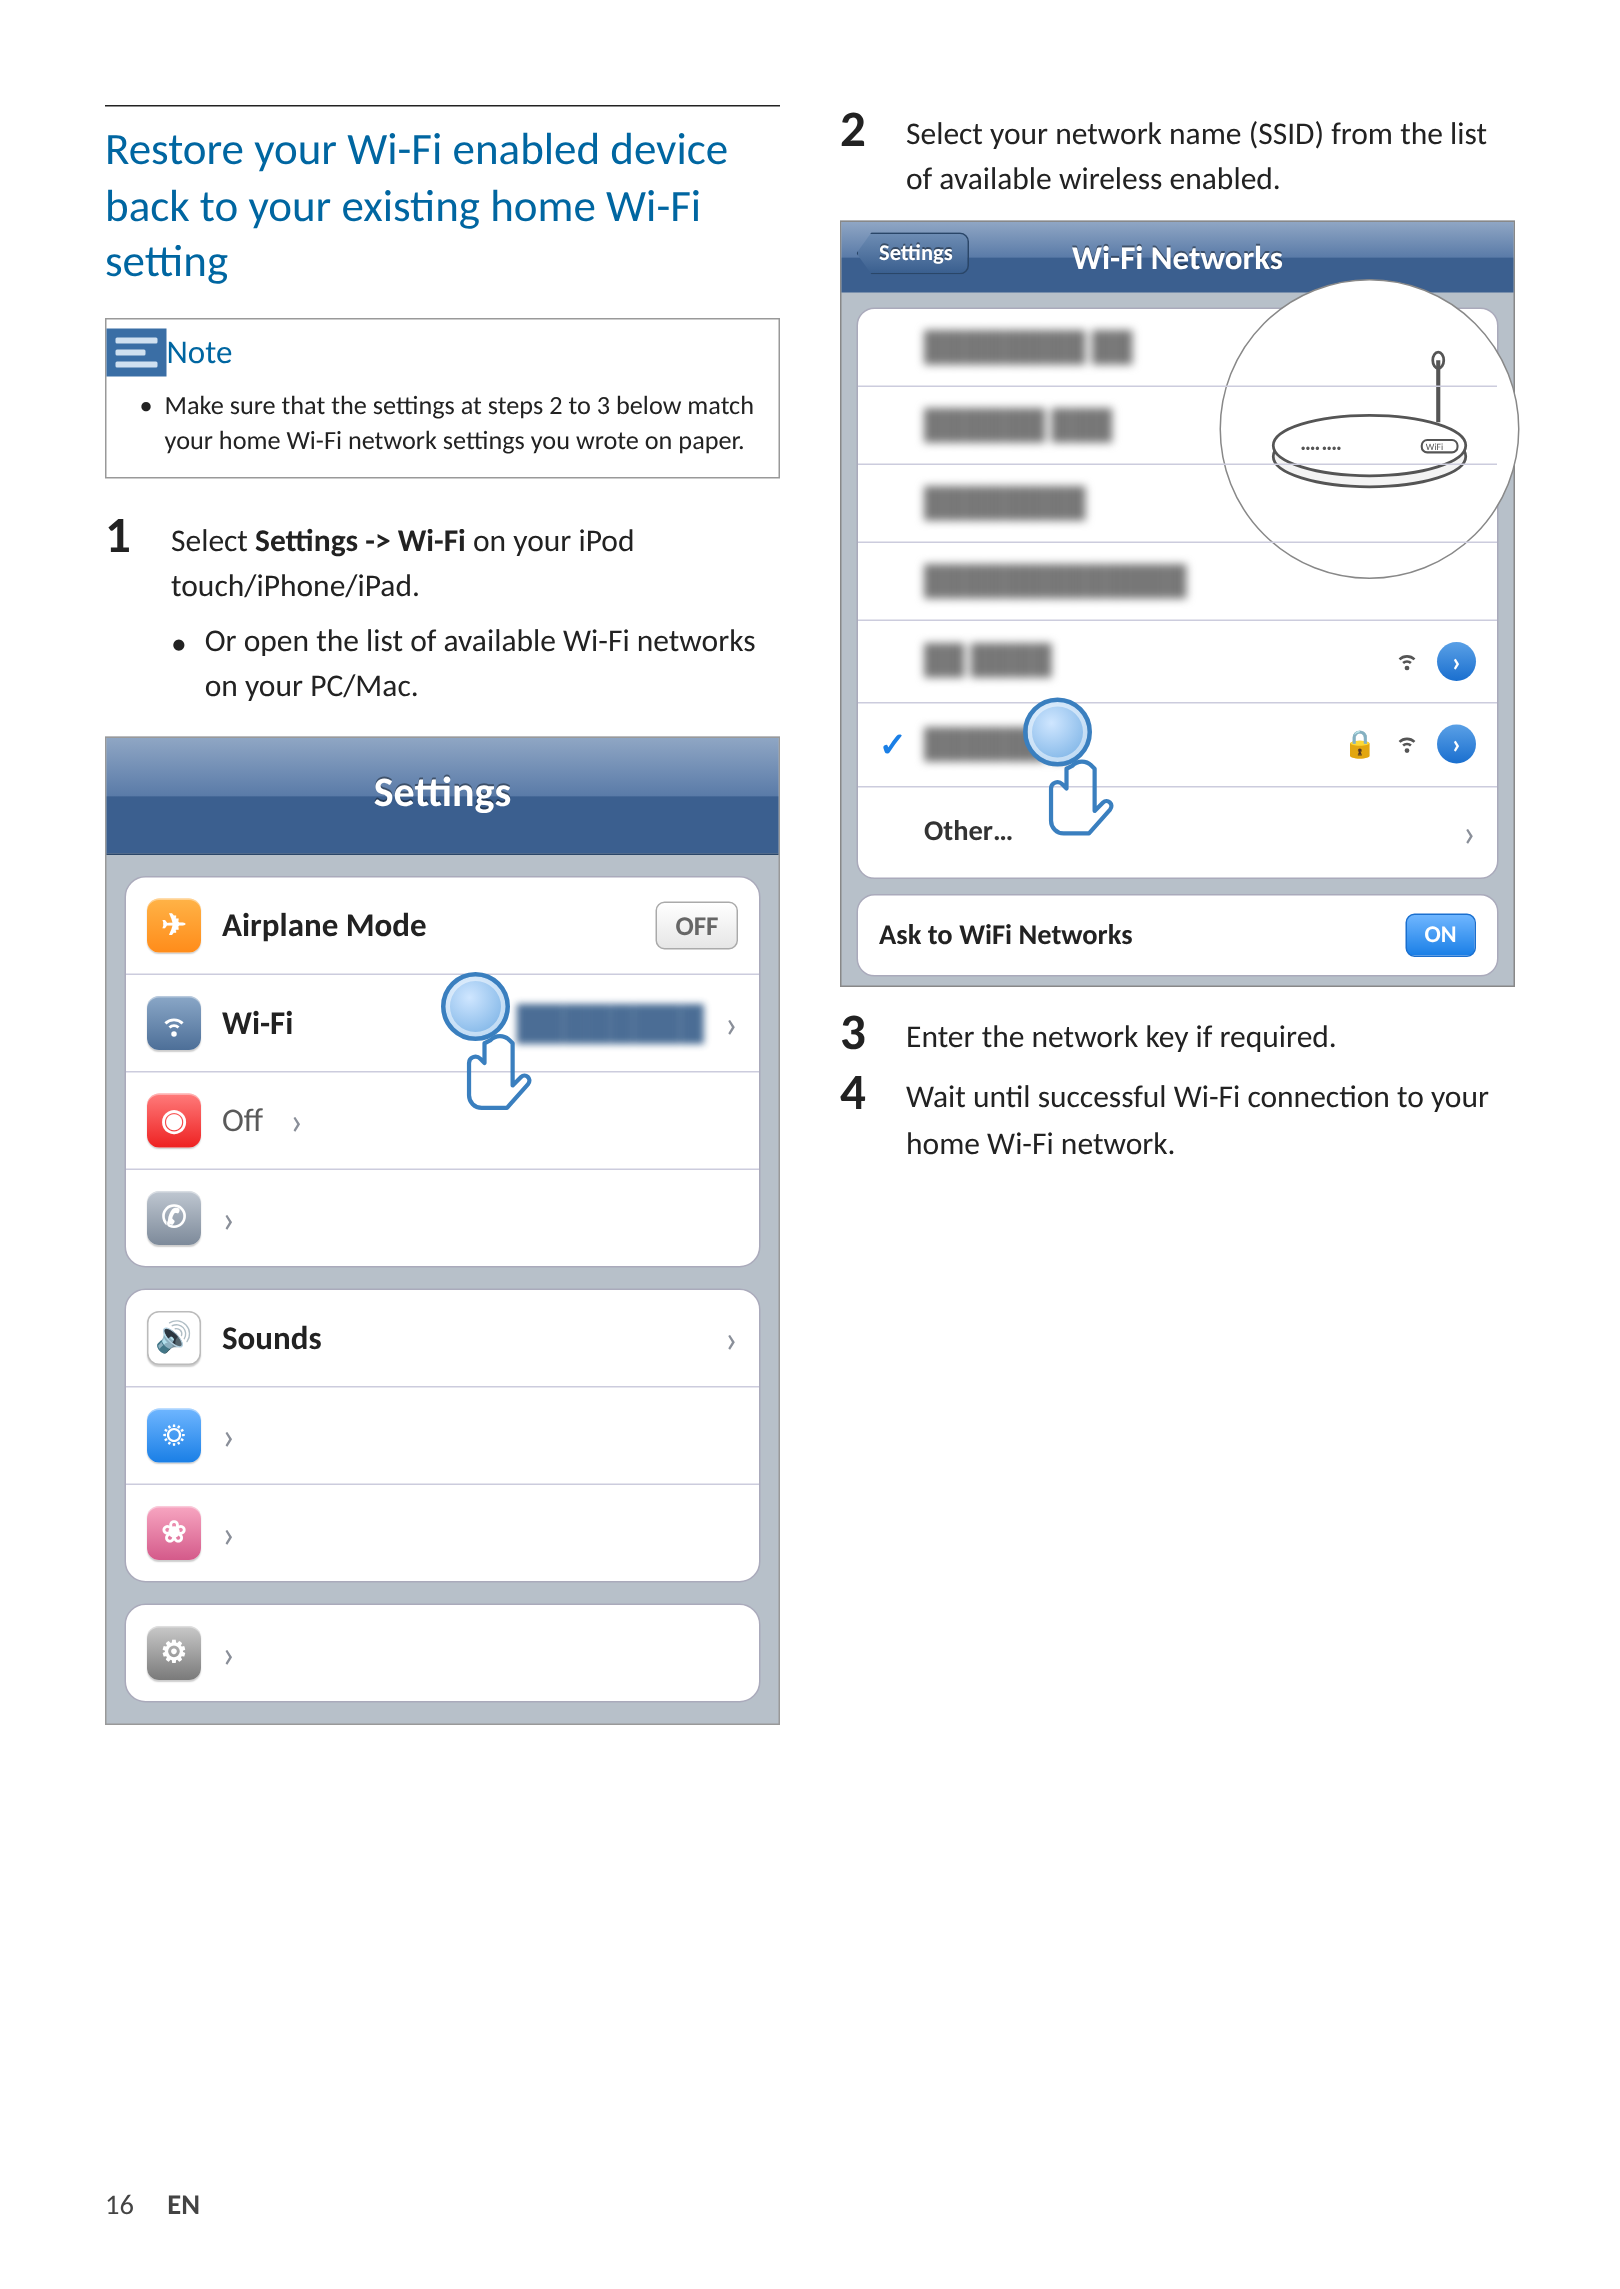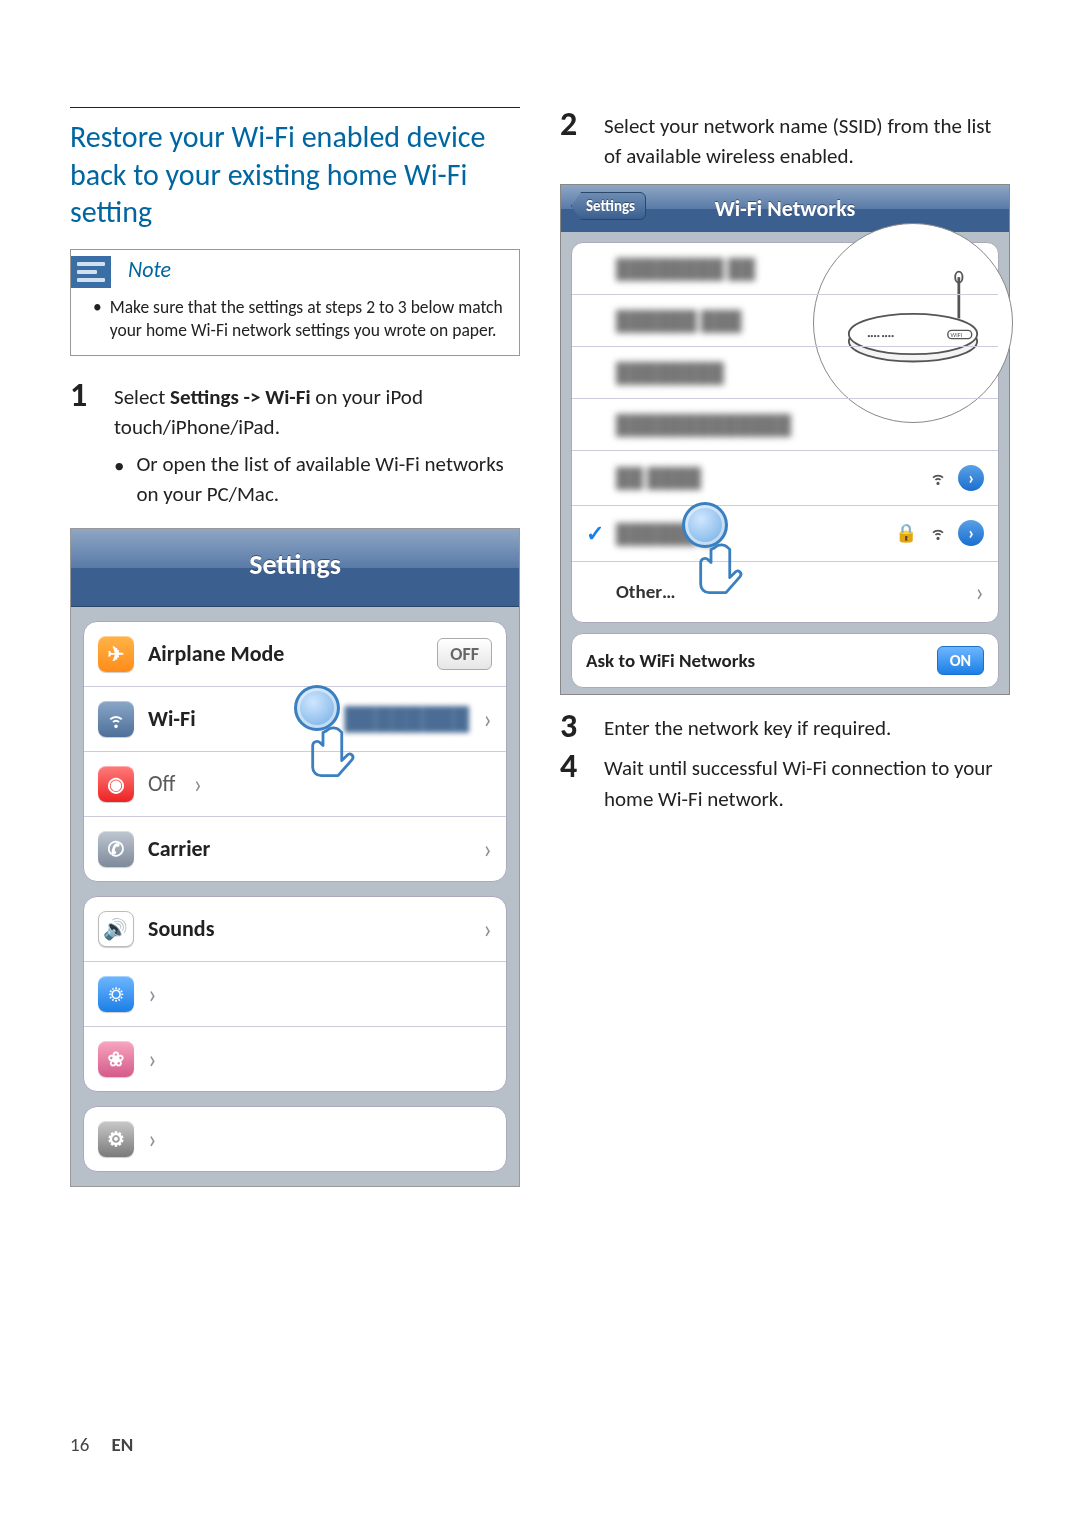--- a/index.html
+++ b/index.html
@@ -9,42 +9,41 @@
     background: #fff;
     font-family: "Gill Sans", "Gill Sans MT", Calibri, sans-serif;
     color: #222;
     position: relative;
   }
   .page {
     padding: 70px 70px 40px 70px;
     display: flex;
     gap: 40px;
   }
-  .col { flex: 1; min-width: 0; margin-top: 37px; }
+  .col { flex: 1; min-width: 0; }
 
   
   .section-rule { border-top: 1.5px solid #222; margin-bottom: 10px; }
   .section-title {
     color: #0066a1;
     font-size: 30px;
     font-weight: 400;
     line-height: 1.25;
     margin-bottom: 18px;
   }
 
   .note-box {
     border: 1px solid #999;
     margin-bottom: 22px;
   }
   .note-header {
     display: flex;
-    align-items: flex-start;
-    gap: 17px;
+    align-items: center;
+    gap: 0;
     padding: 6px 0 2px 0;
-    font-style: italic;
   }
   .note-icon {
     width: 40px; height: 32px;
     background: #3a6ea5;
     display: flex; flex-direction: column; justify-content: center; gap: 4px;
     padding: 6px 6px;
   }
   .note-icon span { display:block; height:4px; background:#cfe0f0; border-radius:1px; }
   .note-icon span:nth-child(2){ width:70%; }
   .note-label { color:#0066a1; font-size:22px; }
@@ -197,21 +196,21 @@
   
   .router-box {
     position:absolute; right:-4px; top:38px; width:200px; height:200px;
     background:#fff; border:1px solid #888; border-radius:50%;
     display:flex; align-items:center; justify-content:center;
   }
   .router-box svg { width:150px; height:110px; }
 
   
   .footer {
-    position:absolute; bottom:70px; left:70px;
+    position:absolute; bottom:44px; left:70px;
     font-size:19px; color:#444;
   }
   .footer .pg { margin-right:18px; }
   .footer .lang { font-weight:700; }
 </style>
 </head>
 <body>
 
 <div class="page">
 
@@ -276,21 +275,20 @@
             </div>
           </div>
         </div>
         <div class="ios-row">
           <div class="ios-icon ic-notif">◉</div>
           <div class="off-text">Off</div>
           <div class="ios-chevron">›</div>
         </div>
         <div class="ios-row">
           <div class="ios-icon ic-carrier">✆</div>
-          <div class="ios-label">Carrier</div>
           <div class="ios-chevron">›</div>
         </div>
       </div>
 
       <div class="ios-group">
         <div class="ios-row">
           <div class="ios-icon ic-sounds">🔊</div>
           <div class="ios-label">Sounds</div>
           <div class="ios-chevron">›</div>
         </div>

